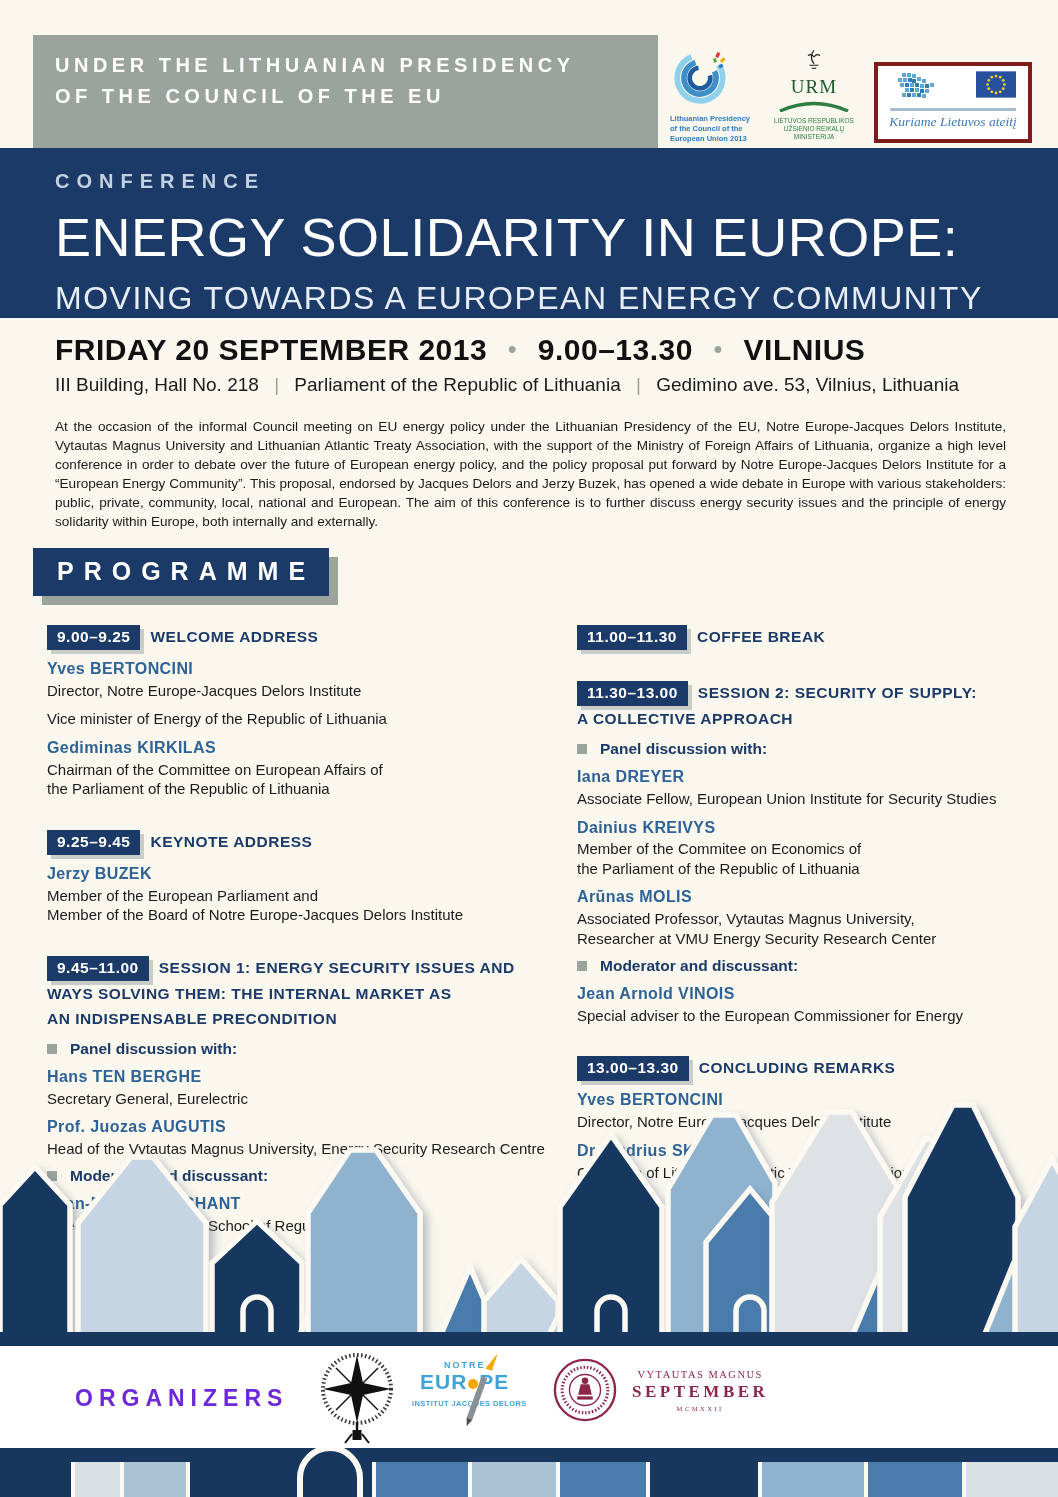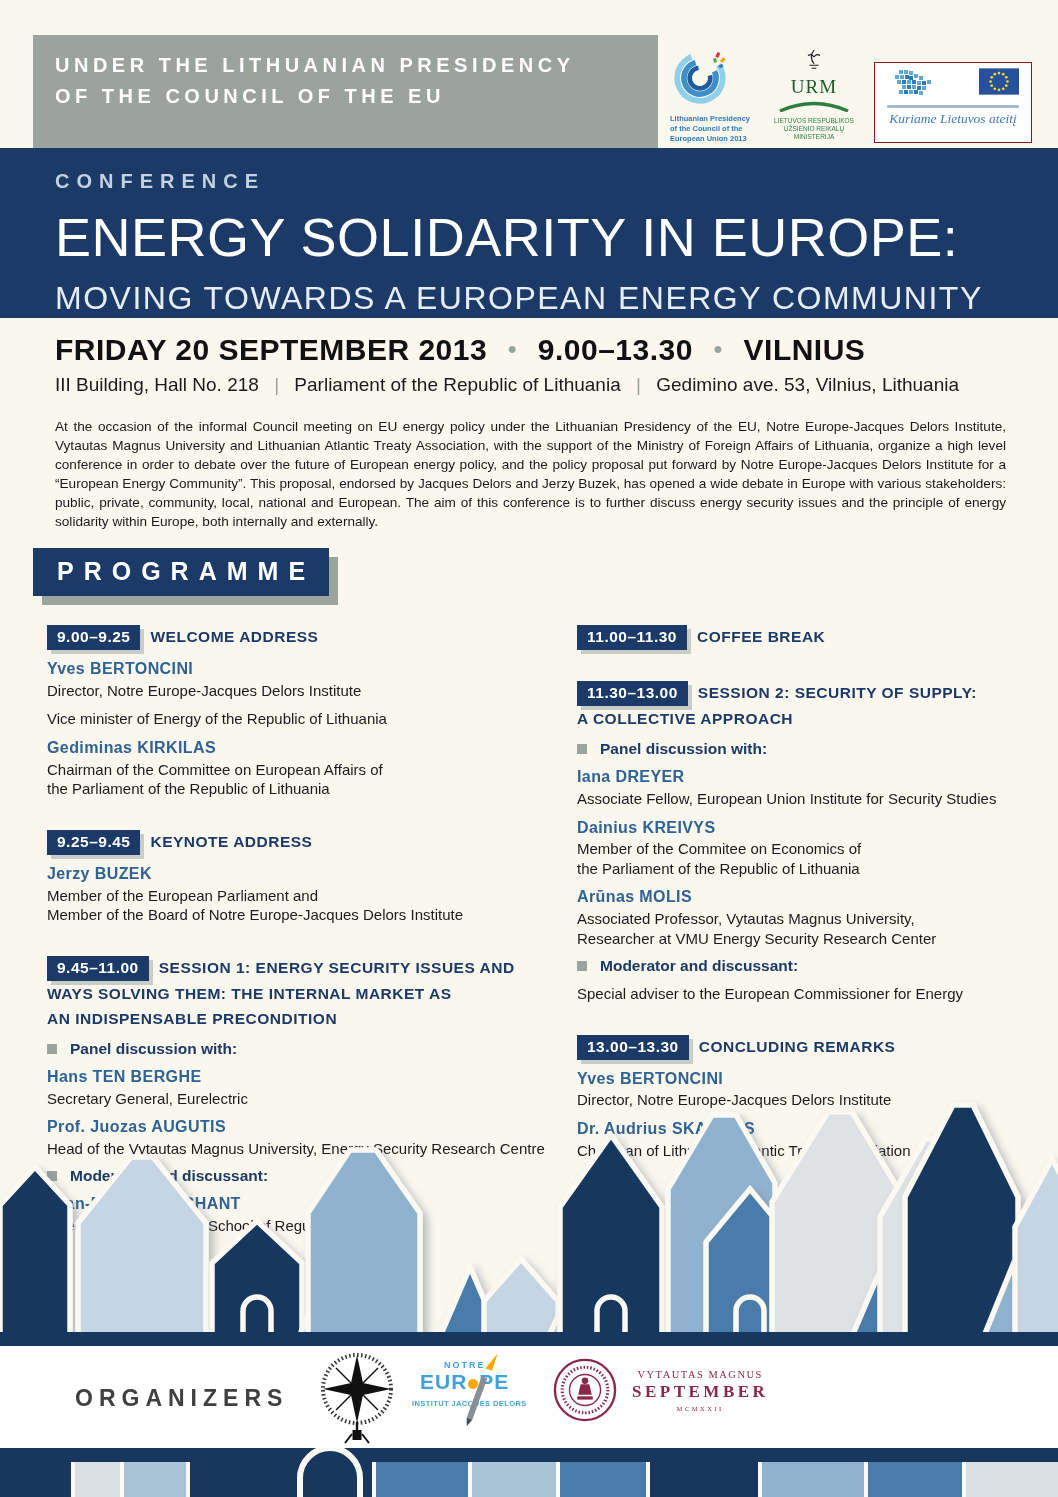--- a/index.html
+++ b/index.html
@@ -10,21 +10,21 @@
   .top-area{position:relative;height:148px;}
   .gray-banner{position:absolute;left:33px;top:35px;width:625px;height:113px;background:#9BA39D;
                box-sizing:border-box;padding:15px 0 0 22px;}
   .gray-banner div{color:#fff;font-size:20px;font-weight:bold;letter-spacing:4.5px;line-height:31px;white-space:nowrap;}
   .logo-pres{position:absolute;left:670px;top:48px;width:92px;text-align:left;}
   .logo-pres .cap{font-size:7.5px;color:#2A7CC0;line-height:1.3;white-space:pre-line;margin-top:2px;font-weight:bold;}
   .logo-urm{position:absolute;left:774px;top:48px;width:80px;text-align:center;}
   .logo-urm .acr{font-family:"Liberation Serif",serif;font-size:19px;color:#1E5A2E;letter-spacing:1px;}
   .logo-urm .cap{font-size:6.5px;color:#2E7D43;line-height:1.25;white-space:pre-line;margin-top:1px;}
   .logo-eu{position:absolute;left:874px;top:62px;width:158px;height:81px;background:#fff;
-           border:1px solid #7f1d1d;box-sizing:border-box;padding-top:5px;}
+           border:4px solid #7f1d1d;box-sizing:border-box;padding-top:5px;}
   .logo-eu .row{display:flex;justify-content:space-between;padding:0 12px;align-items:flex-start;}
   .tinybar{height:3px;background:#A5BBCD;border-radius:1px;margin:3px 12px 0;}
   .logo-eu .slogan{font-family:"Liberation Serif",serif;font-style:italic;font-size:13.5px;color:#3C7AB8;
                    text-align:center;margin-top:3px;}
 
   
   .title-band{background:#1C3A67;height:170px;box-sizing:border-box;padding:22px 0 0 55px;}
   .kicker{color:#C3D2E2;font-size:20px;font-weight:bold;letter-spacing:7px;}
   .main-title{color:#FFFFFF;font-size:54px;font-weight:400;letter-spacing:0.5px;margin-top:13px;white-space:nowrap;}
   .sub-title{color:#E7EDF4;font-size:32px;font-weight:400;letter-spacing:1.5px;margin-top:12px;white-space:nowrap;}
@@ -49,21 +49,21 @@
               white-space:pre-line;line-height:1.62;}
   .person{margin-top:9px;}
   .p-name{color:#2F6295;font-weight:bold;font-size:16px;letter-spacing:0.4px;line-height:1.3;}
   .p-role{font-size:15px;line-height:1.3;white-space:pre-line;margin-top:1px;color:#1b1b1b;}
   .bullet-row{margin-top:9px;font-weight:bold;color:#1C3A67;font-size:15.5px;}
   .sq{display:inline-block;width:10px;height:10px;background:#9BA39D;margin-right:13px;}
 
   
   .skyline{position:absolute;left:0;top:1095px;width:1058px;height:252px;}
   .organizers{position:absolute;left:0;top:1346px;width:1058px;height:102px;background:#FFFFFF;}
-  .org-head{position:absolute;left:75px;top:39px;font-size:23px;font-weight:bold;letter-spacing:6px;color:#404040;}
+  .org-head{position:absolute;left:75px;top:39px;font-size:23px;font-weight:bold;letter-spacing:6px;color:#6d28d9;}
   .lata{position:absolute;left:320px;top:6px;}
   .ne{position:absolute;left:412px;top:14px;width:130px;}
   .ne .r1{font-size:9px;font-weight:bold;color:#3FA3DA;letter-spacing:2px;margin-left:32px;}
   .ne .r2{font-size:21px;font-weight:bold;color:#3FA3DA;letter-spacing:1px;margin-top:0px;margin-left:8px;}
   .ne .odot{display:inline-block;width:10px;height:10px;border-radius:50%;background:#F6A800;margin:0 1px;}
   .ne .r3{font-size:7.5px;font-weight:bold;color:#3FA3DA;letter-spacing:0.4px;margin-top:5px;white-space:nowrap;}
   .ne .bolt{position:absolute;left:76px;top:-8px;width:0;height:0;border-left:7px solid transparent;
             border-bottom:18px solid #F6A800;transform:rotate(18deg);}
   .ne .pencil{position:absolute;left:62px;top:16px;width:6px;height:44px;background:#8A8F94;
               transform:rotate(20deg);}
@@ -263,20 +263,21 @@
             <div class="p-role">Member of the Commitee on Economics of
 the Parliament of the Republic of Lithuania</div>
           </div>
           <div class="person">
             <div class="p-name">Arūnas MOLIS</div>
             <div class="p-role">Associated Professor, Vytautas Magnus University,
 Researcher at VMU Energy Security Research Center</div>
           </div>
           <div class="bullet-row"><span class="sq"></span><span>Moderator and discussant:</span></div>
           <div class="person">
+            <div class="p-name">Jean Arnold VINOIS</div>
             <div class="p-role">Special adviser to the European Commissioner for Energy</div>
           </div>
         </div>
         <div class="sess">
           <div class="sess-head"><span class="badge">13.00–13.30</span><span class="sess-title">CONCLUDING REMARKS</span></div>
           <div class="person">
             <div class="p-name">Yves BERTONCINI</div>
             <div class="p-role">Director, Notre Europe-Jacques Delors Institute</div>
           </div>
           <div class="person">

